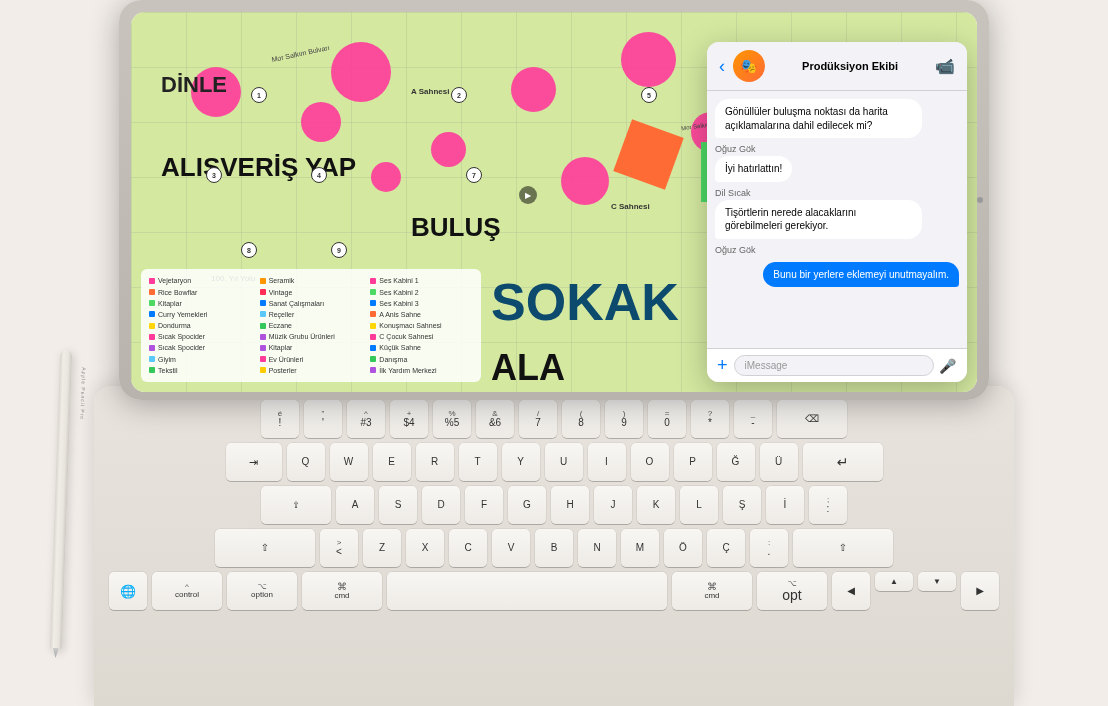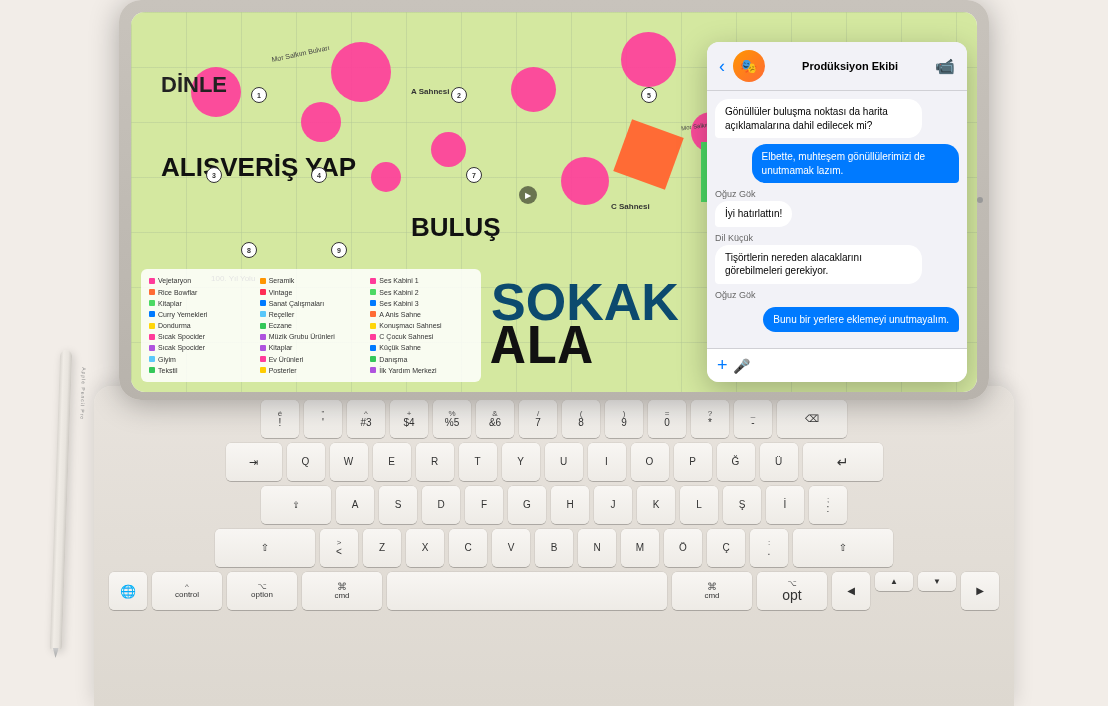--- a/index.html
+++ b/index.html
@@ -162,24 +162,23 @@
       color: #111;
     }
 
     .label-sokak {
       bottom: 60px; left: 360px;
       font-size: 52px;
       color: #0c4a6e;
     }
 
     .label-ala {
-      bottom: 12px; left: 360px;
-      font-size: 56px;
+      bottom: 3px; left: 360px;
+      font-size: 36px;
       color: #111;
-      font-family: Liberation Mono, monospace;
     }
 
     
     .pink-circle {
       position: absolute;
       background: #ff3b9a;
       border-radius: 50%;
       opacity: 0.9;
     }
 
@@ -886,46 +885,44 @@
             <span class="msg-group-name">Prodüksiyon Ekibi</span>
             <span class="msg-video-btn">📹</span>
           </div>
 
           <div class="messages-body">
 
             <div class="msg-item">
               <div class="msg-bubble incoming">Gönüllüler buluşma noktası da harita açıklamalarına dahil edilecek mi?</div>
             </div>
 
-            <div class="msg-item msg-row-right">
-              <div class="msg-bubble outgoing">Elbette, muhteşem gönüllülerimizi de unutmamak lazım.</div>
-            </div>
 
             <div class="msg-item">
               <div class="msg-sender">Oğuz Gök</div>
               <div class="msg-bubble incoming">İyi hatırlattın!</div>
             </div>
 
             <div class="msg-item">
-              <div class="msg-sender">Dil Küçük</div>
-              <div class="msg-bubble incoming">Tişörtlerin nereden alacaklarını görebilmeleri gerekiyor.</div>
+              <div class="msg-sender">Dil Sıcak</div>
+              <div class="msg-bubble incoming">Tişörtlerin nerede alacaklarını görebilmeleri gerekiyor.</div>
             </div>
 
             <div class="msg-item">
               <div class="msg-sender">Oğuz Gök</div>
             </div>
 
             <div class="msg-item msg-row-right">
               <div class="msg-bubble outgoing">Bunu bir yerlere eklemeyi unutmayalım.</div>
             </div>
 
           </div>
 
           <div class="messages-input">
             <span class="msg-input-plus">+</span>
+            <div class="msg-input-field">iMessage</div>
             <span class="msg-input-mic">🎤</span>
           </div>
         </div>
       </div>
     </div>
   </div>
 
   <div class="pencil">
     <div class="pencil-label">Apple Pencil Pro</div>
     <div class="pencil-tip"></div>

